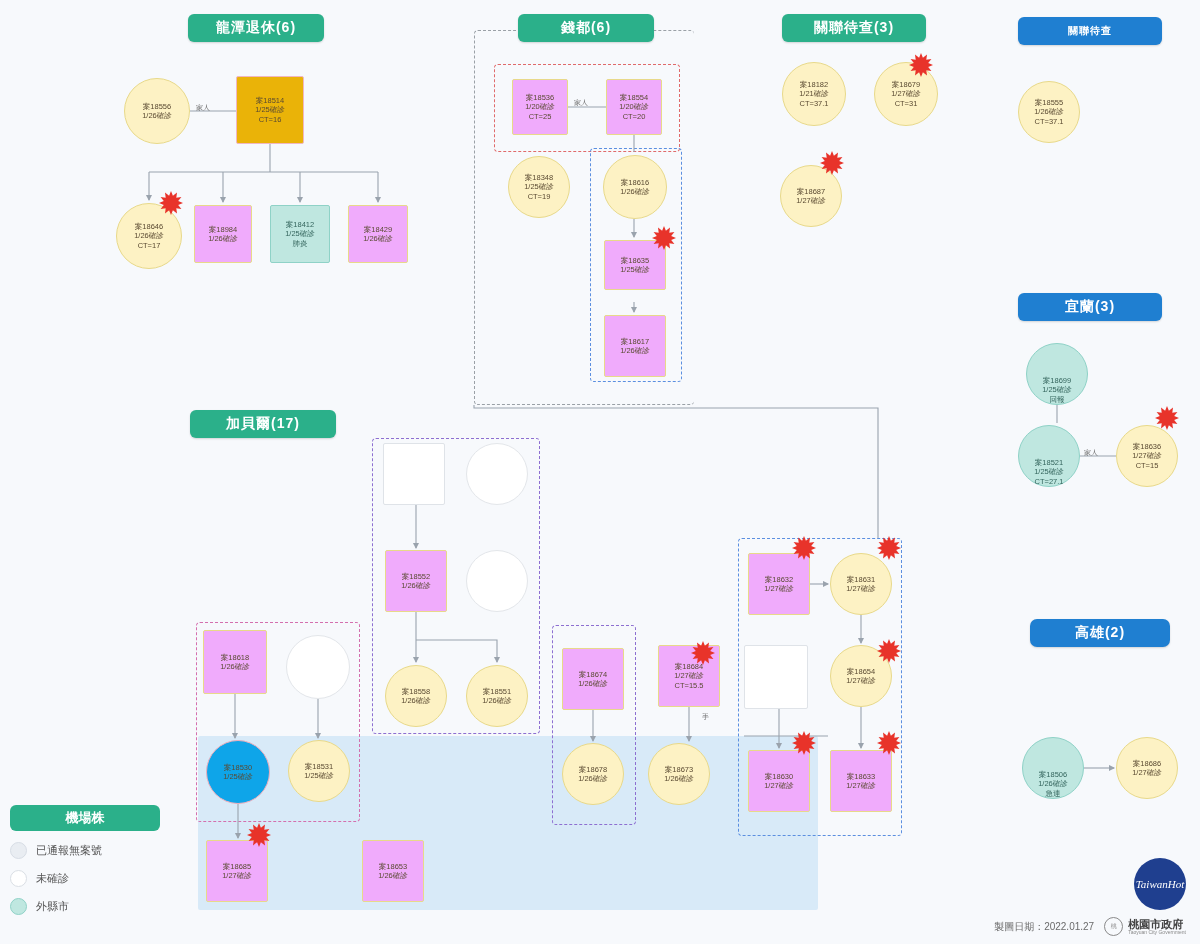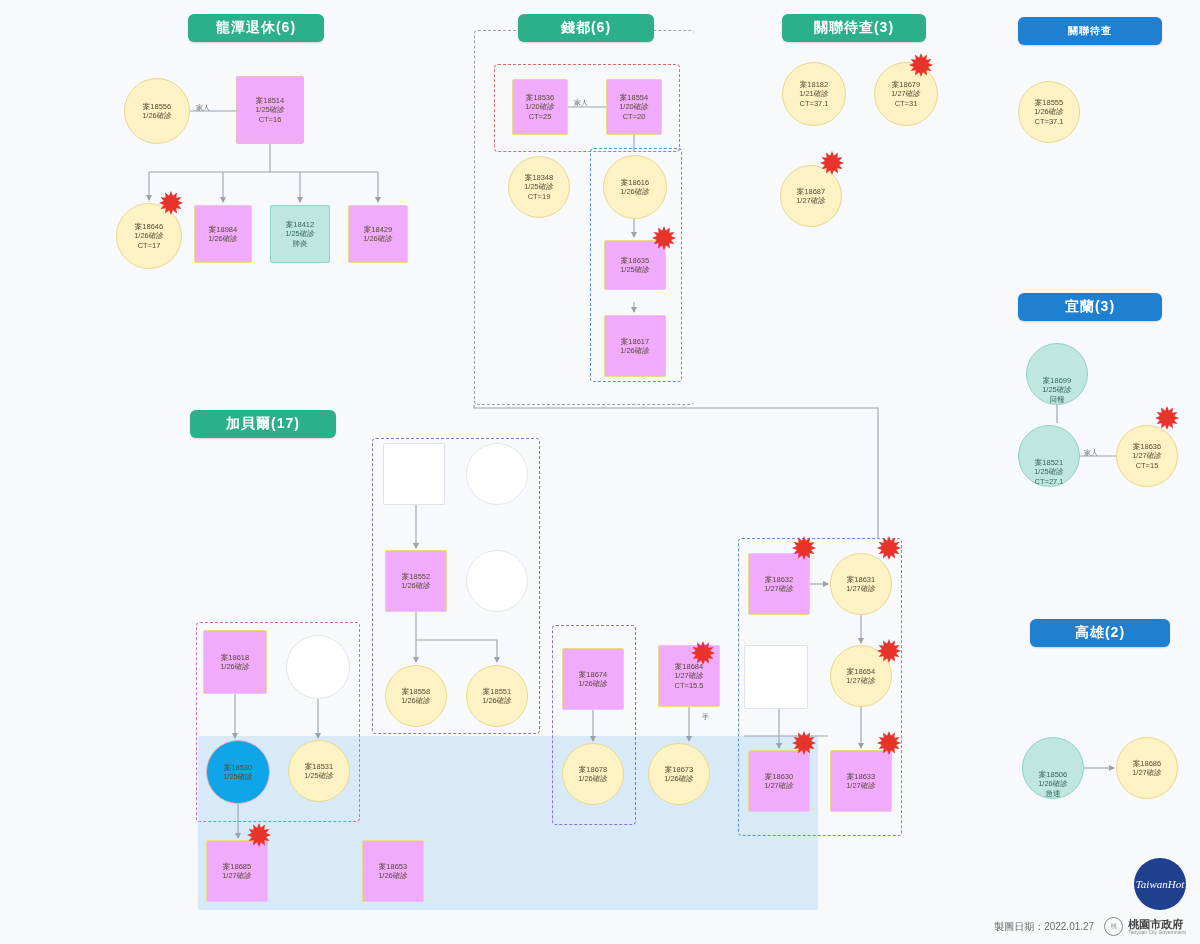--- a/index.html
+++ b/index.html
@@ -23,21 +23,21 @@
 
   
   .node{
     position:absolute;display:flex;flex-direction:column;align-items:center;
     justify-content:center;text-align:center;line-height:1.25;
     font-size:7.5px;color:#5a4a32;box-sizing:border-box;
   }
   .node .ln{display:block;white-space:nowrap;}
   .sq{background:#f0abfc;border:1px solid #e8d98a;border-radius:2px;}
   .ci{background:#fdf2c4;border:1px solid #e8d98a;border-radius:50%;}
-  .pinkSq{background:#f0abfc;border:1px solid #f0b7c2;border-radius:2px;}
+  .pinkSq{background:#eab308;border:1px solid #f0b7c2;border-radius:2px;}
   .pinkCi{background:#0ea5e9;border:1px solid #eeaebc;border-radius:50%;}
   .tealSq{background:#bfe7e0;border:1px solid #8fd2c7;border-radius:2px;color:#34655d;}
   .tealCi{background:#bfe7e0;border:1px solid #8fd2c7;border-radius:50%;color:#34655d;justify-content:flex-end;}
   .whiteSq{background:#fff;border:1px solid #dfe3e8;border-radius:2px;}
   .whiteCi{background:#fff;border:1px solid #e3e6ea;border-radius:50%;}
 
   
   .box{position:absolute;border-radius:4px;box-sizing:border-box;}
   .d-gray{border:1.6px dashed #9aa0a6;}
   .d-red{border:1.4px dashed #e06a6a;}
@@ -148,21 +148,21 @@
   <div class="edge-label" style="left:196px;top:103px;">家人</div>
   <div class="edge-label" style="left:574px;top:98px;">家人</div>
   <div class="edge-label" style="left:1084px;top:448px;">家人</div>
   <div class="edge-label" style="left:702px;top:712px;">手</div>
 
   <div class="hdr green" style="left:188px;top:14px;width:136px;height:28px;font-size:14px;">龍潭退休(6)</div>
   <div class="hdr green" style="left:518px;top:14px;width:136px;height:28px;font-size:14px;">錢都(6)</div>
   <div class="hdr green" style="left:782px;top:14px;width:144px;height:28px;font-size:14px;">關聯待查(3)</div>
   <div class="hdr blue" style="left:1018px;top:17px;width:144px;height:28px;font-size:10px;">關聯待查</div>
   <div class="hdr blue" style="left:1018px;top:293px;width:144px;height:28px;font-size:14px;">宜蘭(3)</div>
-  <div class="hdr blue" style="left:1030px;top:619px;width:140px;height:28px;font-size:14px;">高雄(2)</div>
+  <div class="hdr blue" style="left:1030px;top:619px;width:140px;height:28px;font-size:14px;border-radius:7px;">高雄(2)</div>
   <div class="hdr green" style="left:190px;top:410px;width:146px;height:28px;font-size:14px;">加貝爾(17)</div>
 
   <div id="node-layer">
       <div class="node ci" style="left: 124px; top: 78px; width: 66px; height: 66px;">
         <span class="ln">案18556</span>
         <span class="ln">1/26確診</span>
       </div>
       <div class="node pinkSq" style="left: 236px; top: 76px; width: 68px; height: 68px;">
         <span class="ln">案18514</span>
         <span class="ln">1/25確診</span>
@@ -364,20 +364,35 @@
           <polygon points="25.0,13.0 20.2,14.9 23.4,19.0 18.3,18.3 19.0,23.4 14.9,20.2 13.0,25.0 11.1,20.2 7.0,23.4 7.7,18.3 2.6,19.0 5.8,14.9 1.0,13.0 5.8,11.1 2.6,7.0 7.7,7.7 7.0,2.6 11.1,5.8 13.0,1.0 14.9,5.8 19.0,2.6 18.3,7.7 23.4,7.0 20.2,11.1 " fill="#e8332a"></polygon>
         </svg></div>
       <div class="spark" style="left: 1154px; top: 405px;"><svg width="26" height="26" viewBox="0 0 26 26">
           <polygon points="25.0,13.0 20.2,14.9 23.4,19.0 18.3,18.3 19.0,23.4 14.9,20.2 13.0,25.0 11.1,20.2 7.0,23.4 7.7,18.3 2.6,19.0 5.8,14.9 1.0,13.0 5.8,11.1 2.6,7.0 7.7,7.7 7.0,2.6 11.1,5.8 13.0,1.0 14.9,5.8 19.0,2.6 18.3,7.7 23.4,7.0 20.2,11.1 " fill="#e8332a"></polygon>
         </svg></div>
       <div class="spark" style="left: 246px; top: 822px;"><svg width="26" height="26" viewBox="0 0 26 26">
           <polygon points="25.0,13.0 20.2,14.9 23.4,19.0 18.3,18.3 19.0,23.4 14.9,20.2 13.0,25.0 11.1,20.2 7.0,23.4 7.7,18.3 2.6,19.0 5.8,14.9 1.0,13.0 5.8,11.1 2.6,7.0 7.7,7.7 7.0,2.6 11.1,5.8 13.0,1.0 14.9,5.8 19.0,2.6 18.3,7.7 23.4,7.0 20.2,11.1 " fill="#e8332a"></polygon>
         </svg></div>
     </div>
 
+  <div class="legend">
+    <div class="lh">機場株</div>
+    <div class="row">
+      <span class="dot gray"></span>
+      <span>已通報無案號</span>
+    </div>
+    <div class="row">
+      <span class="dot white"></span>
+      <span>未確診</span>
+    </div>
+    <div class="row">
+      <span class="dot teal"></span>
+      <span>外縣市</span>
+    </div>
+  </div>
 
   <div class="wm">
     <div class="ball">TaiwanHot</div>
   </div>
 
   <div class="foot">
     <span>製圖日期：2022.01.27</span>
     <span class="seal">桃</span>
     <span class="gov">
       <span class="g1">桃園市政府</span>

